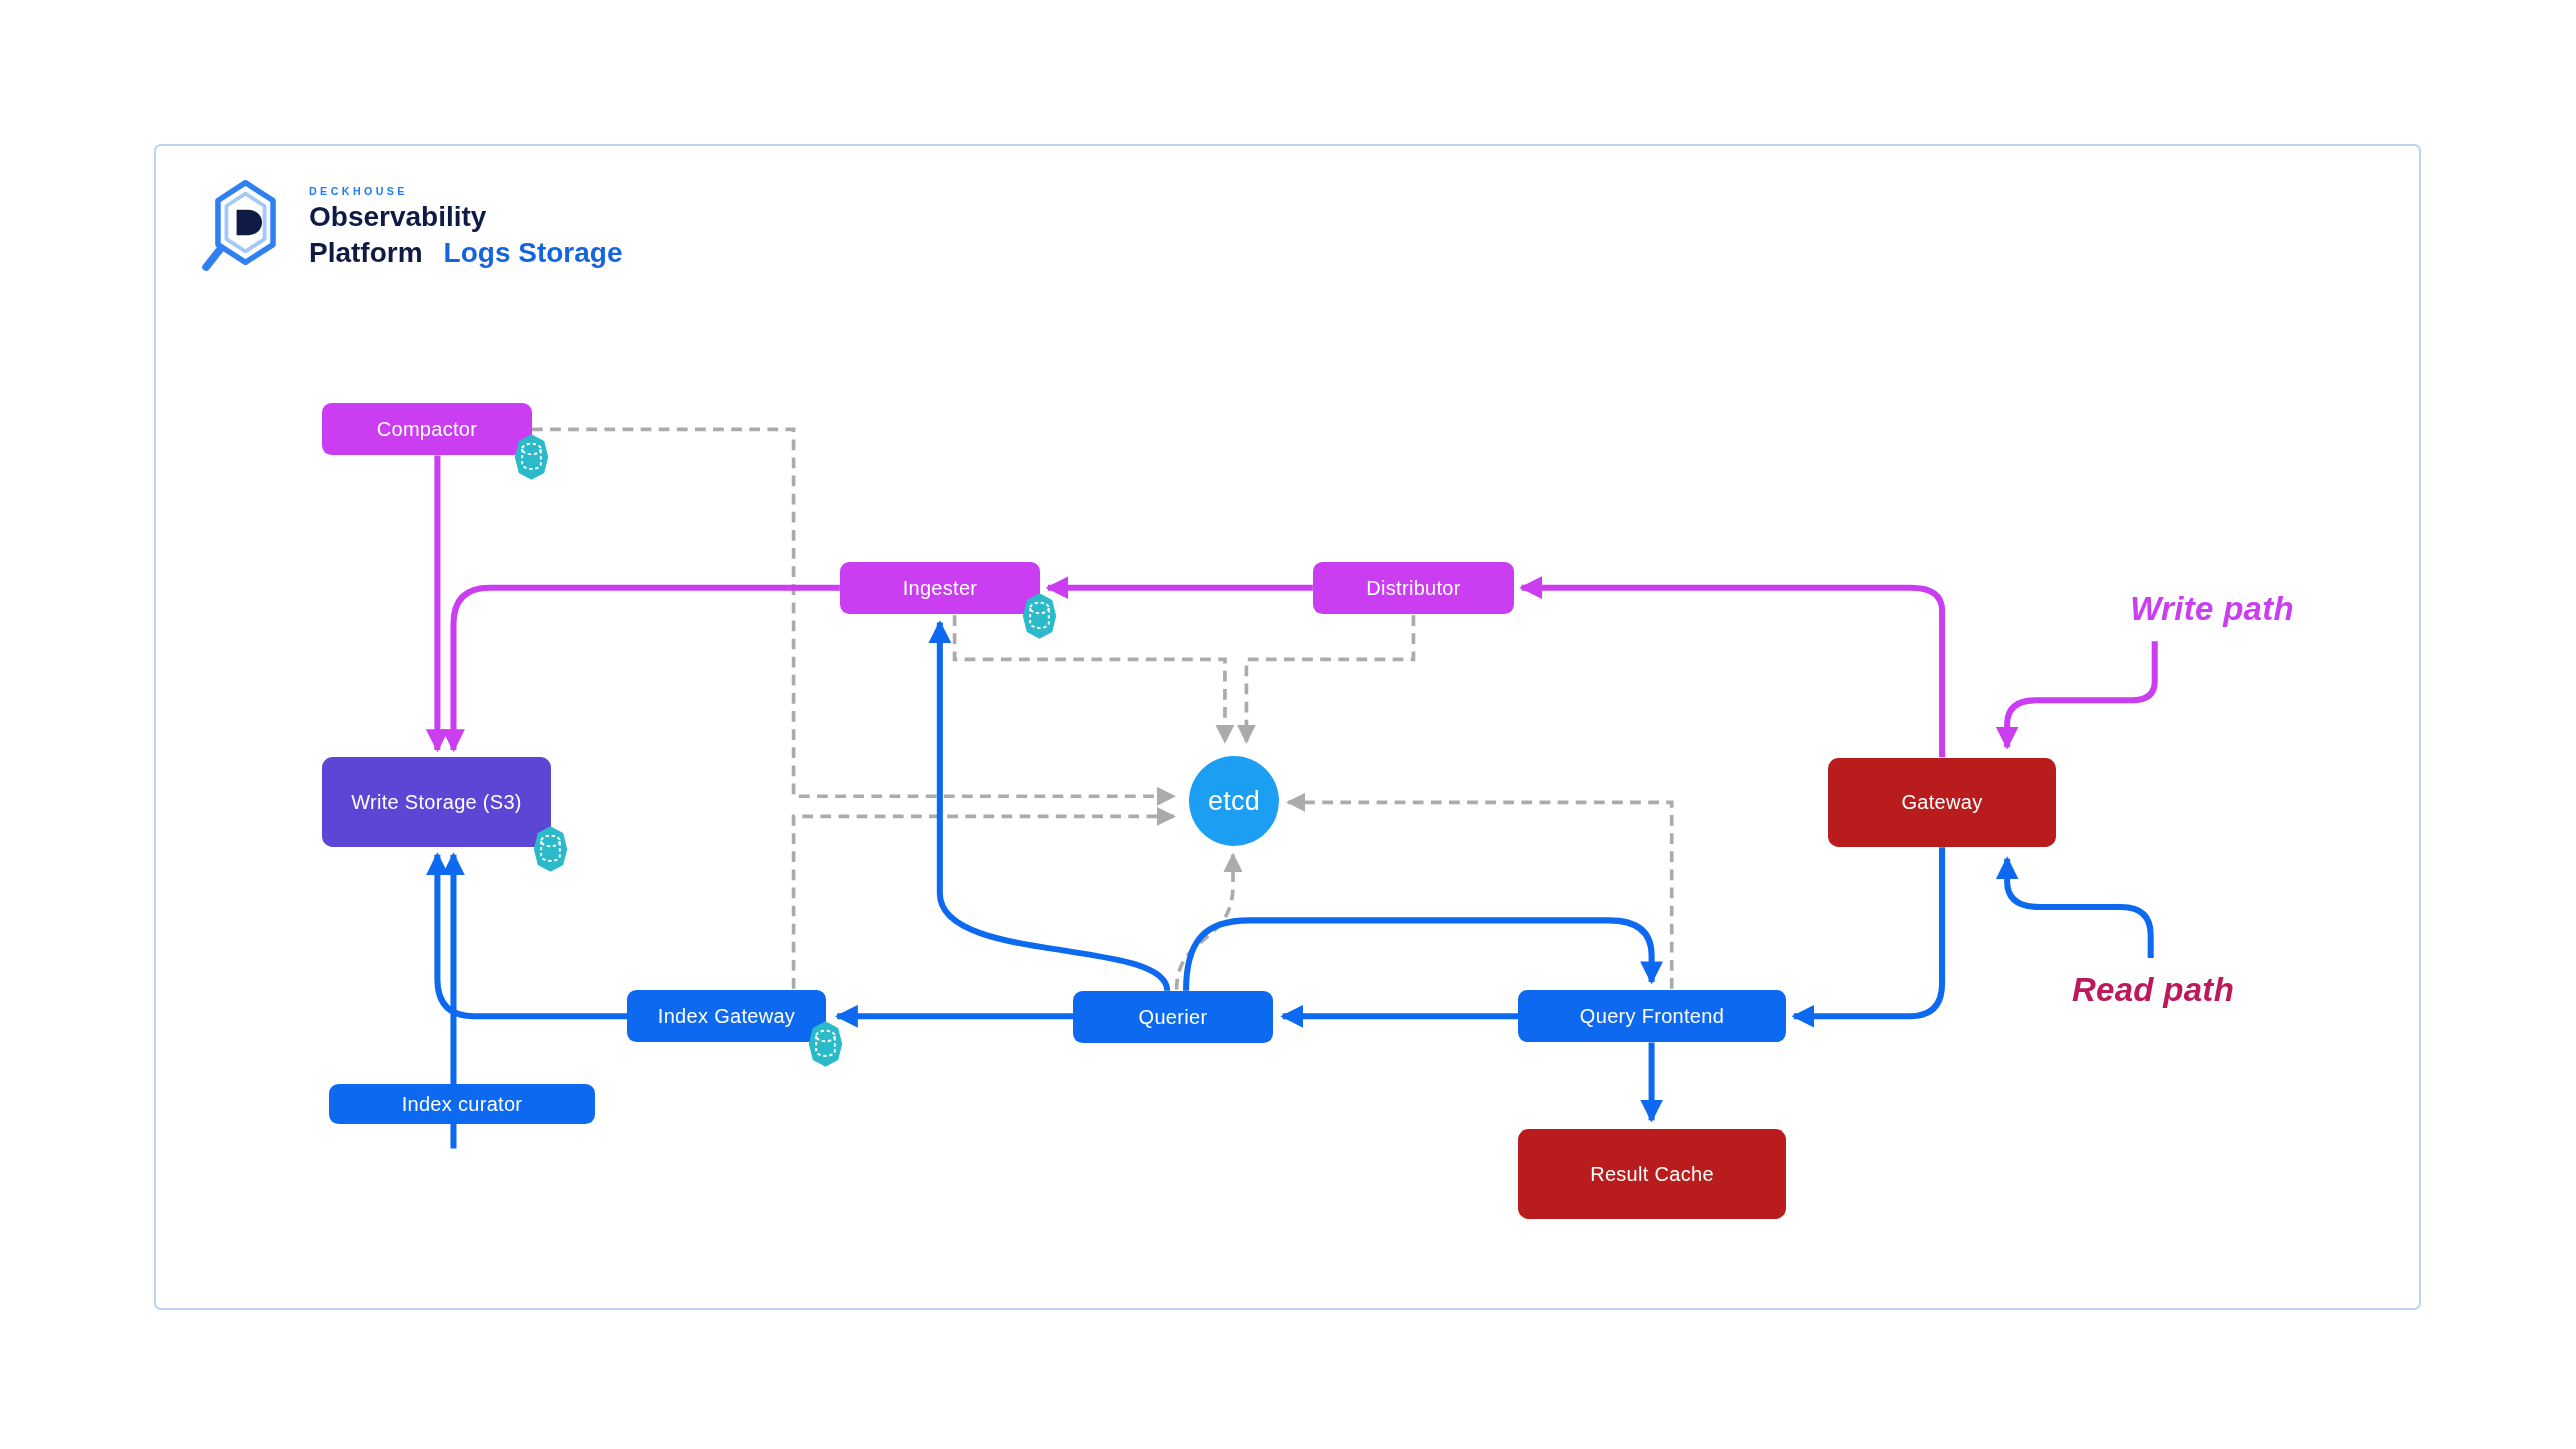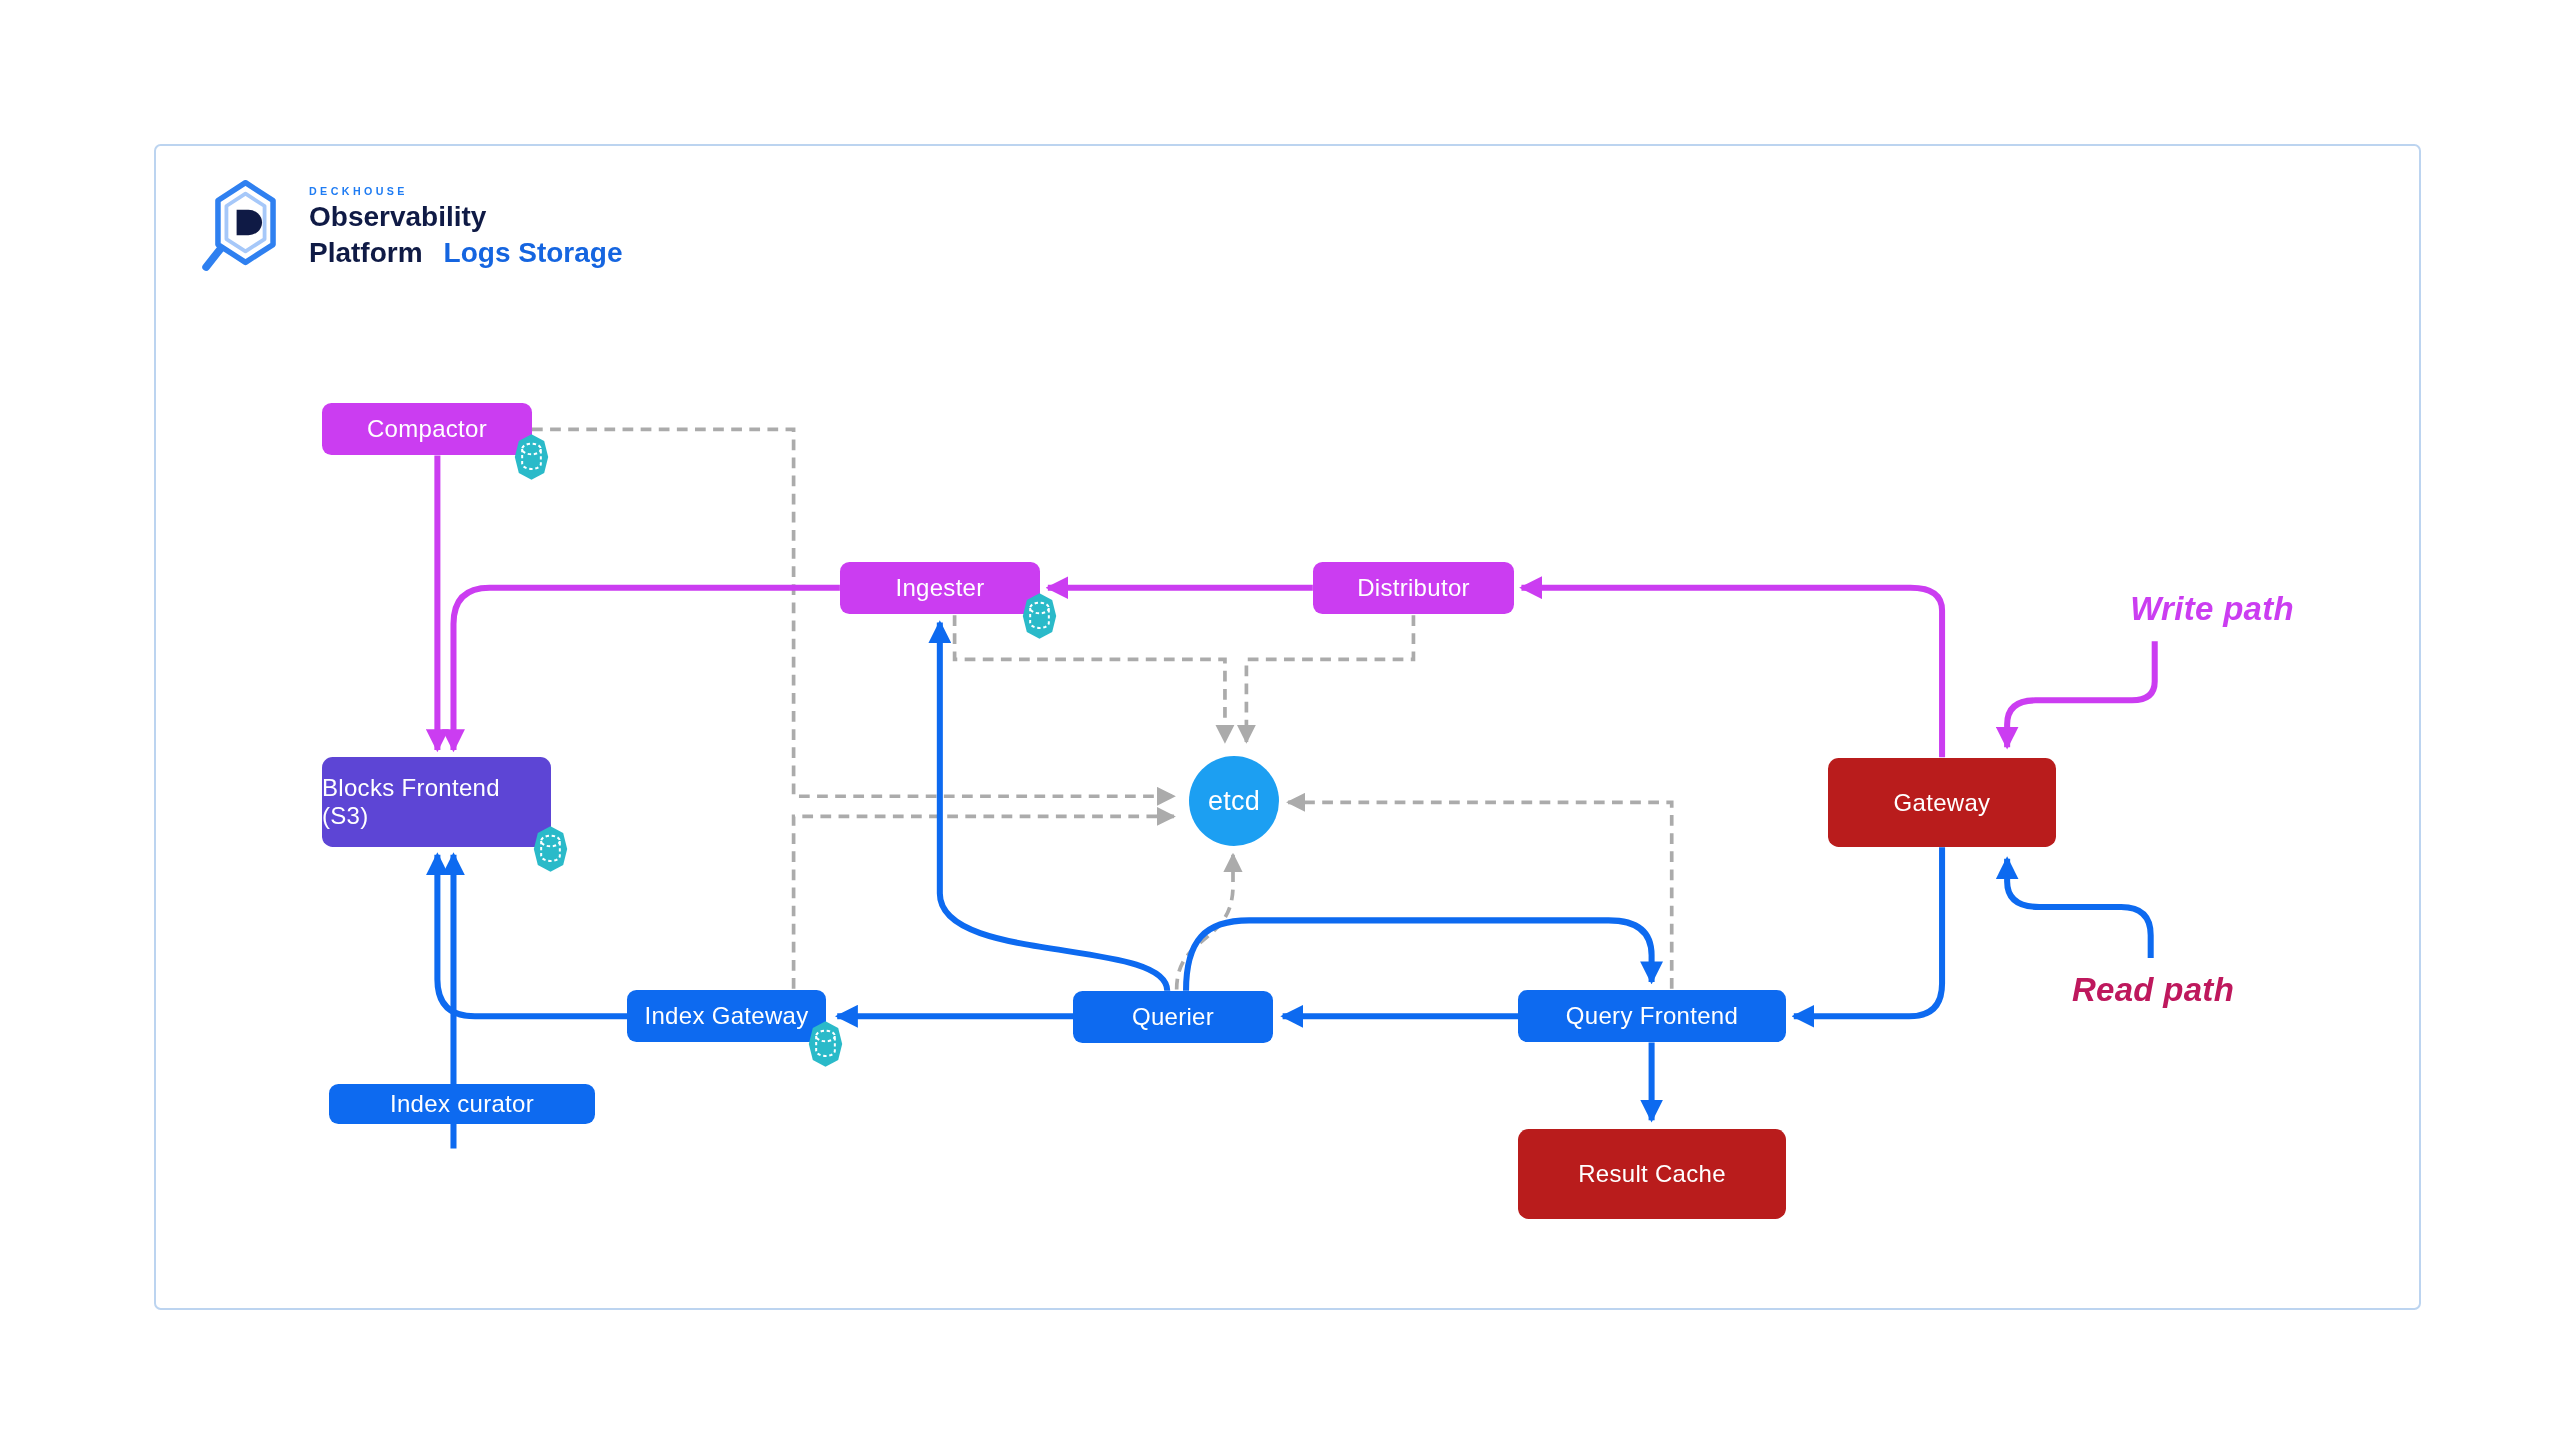--- a/index.html
+++ b/index.html
@@ -1,21 +1,21 @@
 <!DOCTYPE html>
 <html style="font-size:10.7px"><head>
 <meta charset="utf-8">
 <style>
   html,body{margin:0;padding:0;background:#ffffff;font-family:"Liberation Sans",sans-serif;}
   #stage{position:relative;width:2576px;height:1449px;background:#ffffff;overflow:hidden;}
   .canvas-frame{position:absolute;left:154px;top:144px;width:2263px;height:1162px;
     border:2px solid #bcd4f0;border-radius:6.7px;background:#ffffff;}
   #edges{position:absolute;left:0;top:0;width:2576px;height:1449px;}
   .node{position:absolute;display:flex;align-items:center;justify-content:center;
-    color:#ffffff;font-size:24px;font-weight:500;border-radius:9.4px;letter-spacing:0.3px;}
+    color:#ffffff;font-size:20px;font-weight:500;border-radius:9.4px;letter-spacing:0.3px;}
   .magenta{background:#cb3df1;}
   .blue{background:#0d6af0;}
   .purple{background:#5d45d5;border-radius:10.7px;}
   .dark{background:#b91c1c;border-radius:10.7px;}
   .etcd{border-radius:50%;background:#1c9ff2;font-size:27px;font-weight:500;}
   .badge{position:absolute;right:-17px;bottom:-25.5px;width:35px;height:48px;}
   .path-label{position:absolute;width:268px;text-align:center;
     font-size:33px;font-style:italic;font-weight:700;letter-spacing:0.3px;}
   .write-label{color:#cb3df1;}
   .read-label{color:#be185d;}
@@ -115,21 +115,21 @@
 
   <div class="node magenta" style="left:1313px;top:562px;width:201px;height:52px;">
     <span>Distributor</span>
   </div>
 
   <div class="node etcd" style="left:1189px;top:756px;width:90px;height:90px;">
     <span>etcd</span>
   </div>
 
   <div class="node purple" style="left:322px;top:757px;width:229px;height:90px;">
-    <span>Blocks Frontend (S3)</span>
+    <span>Write Storage (S3)</span>
     <svg class="badge" viewBox="0 0 52 72">
       <polygon points="26,2 45,12 51,36 45,60 26,70 7,60 1,36 7,12" fill="#2abac9"></polygon>
       <ellipse cx="26" cy="24" rx="14" ry="8" fill="none" stroke="#ffffff" stroke-width="3" stroke-dasharray="5 4"></ellipse>
       <path d="M12 24 V46 a14 8 0 0 0 28 0 V24" fill="none" stroke="#ffffff" stroke-width="3" stroke-dasharray="5 4"></path>
     </svg>
   </div>
 
   <div class="node dark" style="left:1828px;top:758px;width:228px;height:89px;">
     <span>Gateway</span>
   </div>

